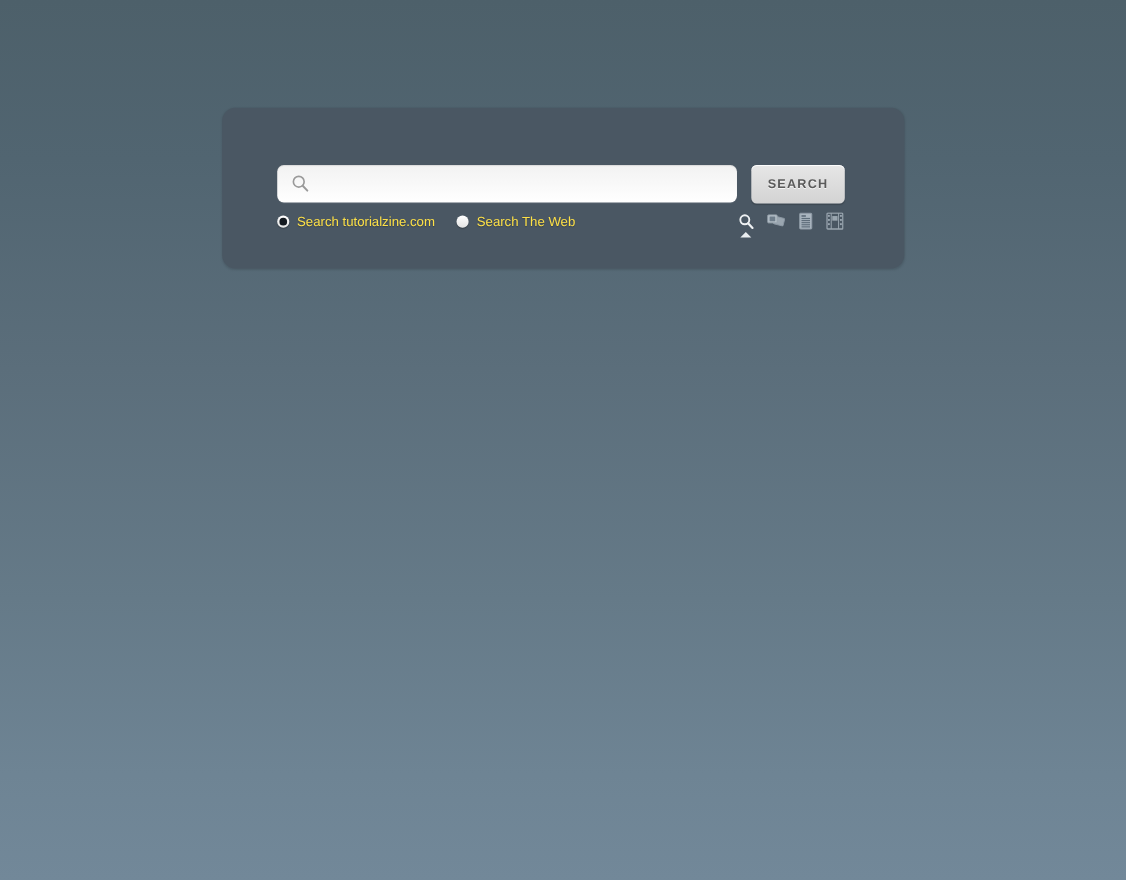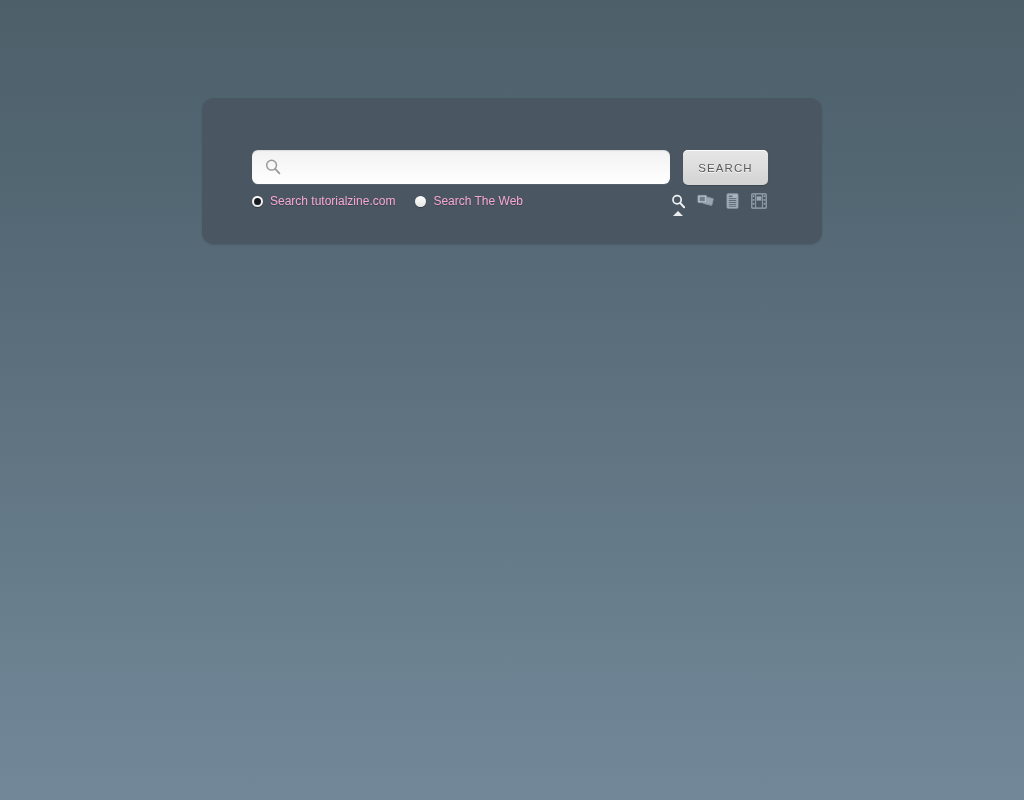--- a/index.html
+++ b/index.html
@@ -81,21 +81,21 @@
     width: 85px;
     height: 35px;
     border: 0;
     border-radius: 5px;
     cursor: pointer;
     background: linear-gradient(to bottom, #e6e6e6 0%, #dddddd 50%, #d3d3d3 100%);
     box-shadow: 0 1px 1px rgba(0,0,0,0.18),
                 inset 0 1px 0 rgba(255,255,255,0.85);
     font-family: "Liberation Sans", sans-serif;
     font-size: 11.5px;
-    font-weight: normal;
+    font-weight: bold;
     letter-spacing: 1.1px;
     color: #5b5b5b;
     text-shadow: 0 1px 0 rgba(255,255,255,0.75);
     text-transform: uppercase;
   }
 
   
   .options-row {
     position: absolute;
     left: 50px;
@@ -136,21 +136,21 @@
     left: 2px;
     top: 2px;
     width: 7px;
     height: 7px;
     border-radius: 50%;
     background: #141a20;
   }
 
   .radio-label {
     font-size: 12px;
-    color: #f9a8d4;
+    color: #fde047;
     text-shadow: 0 1px 1px rgba(0,0,0,0.25);
     white-space: nowrap;
   }
 
   
   .tab-group {
     position: absolute;
     right: 0;
     top: -2px;
     display: flex;

